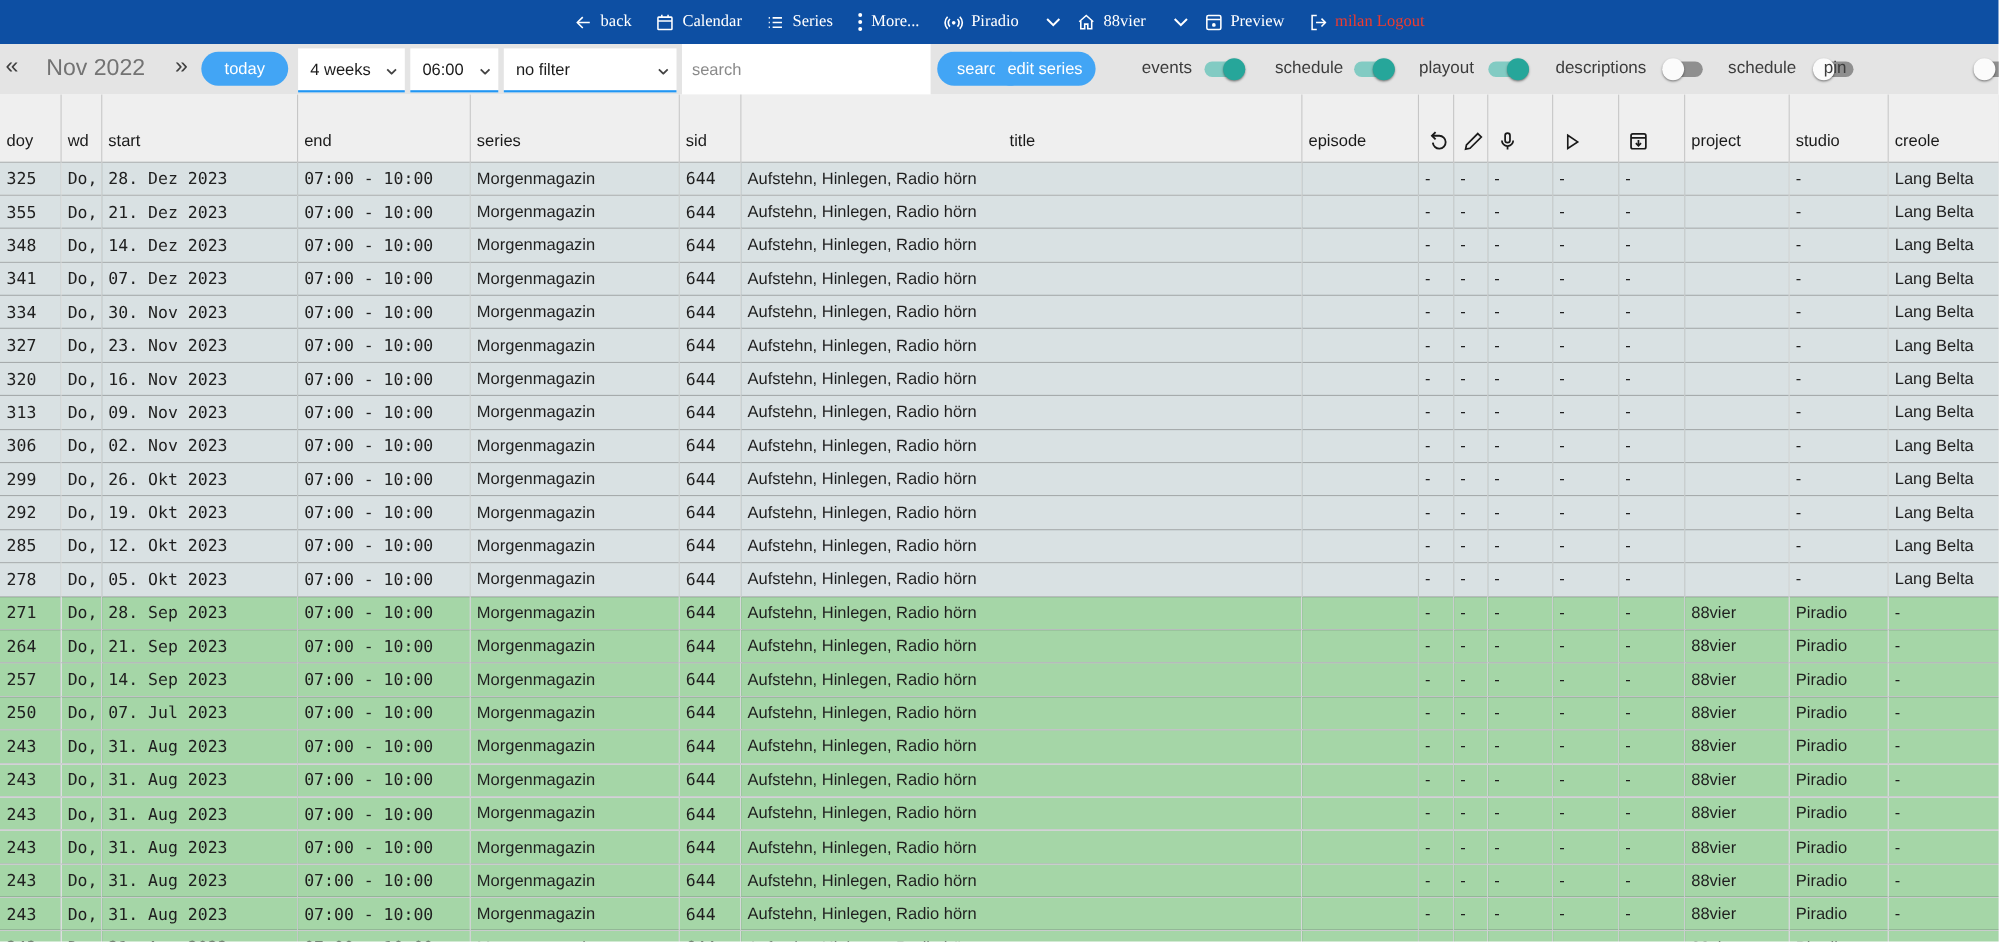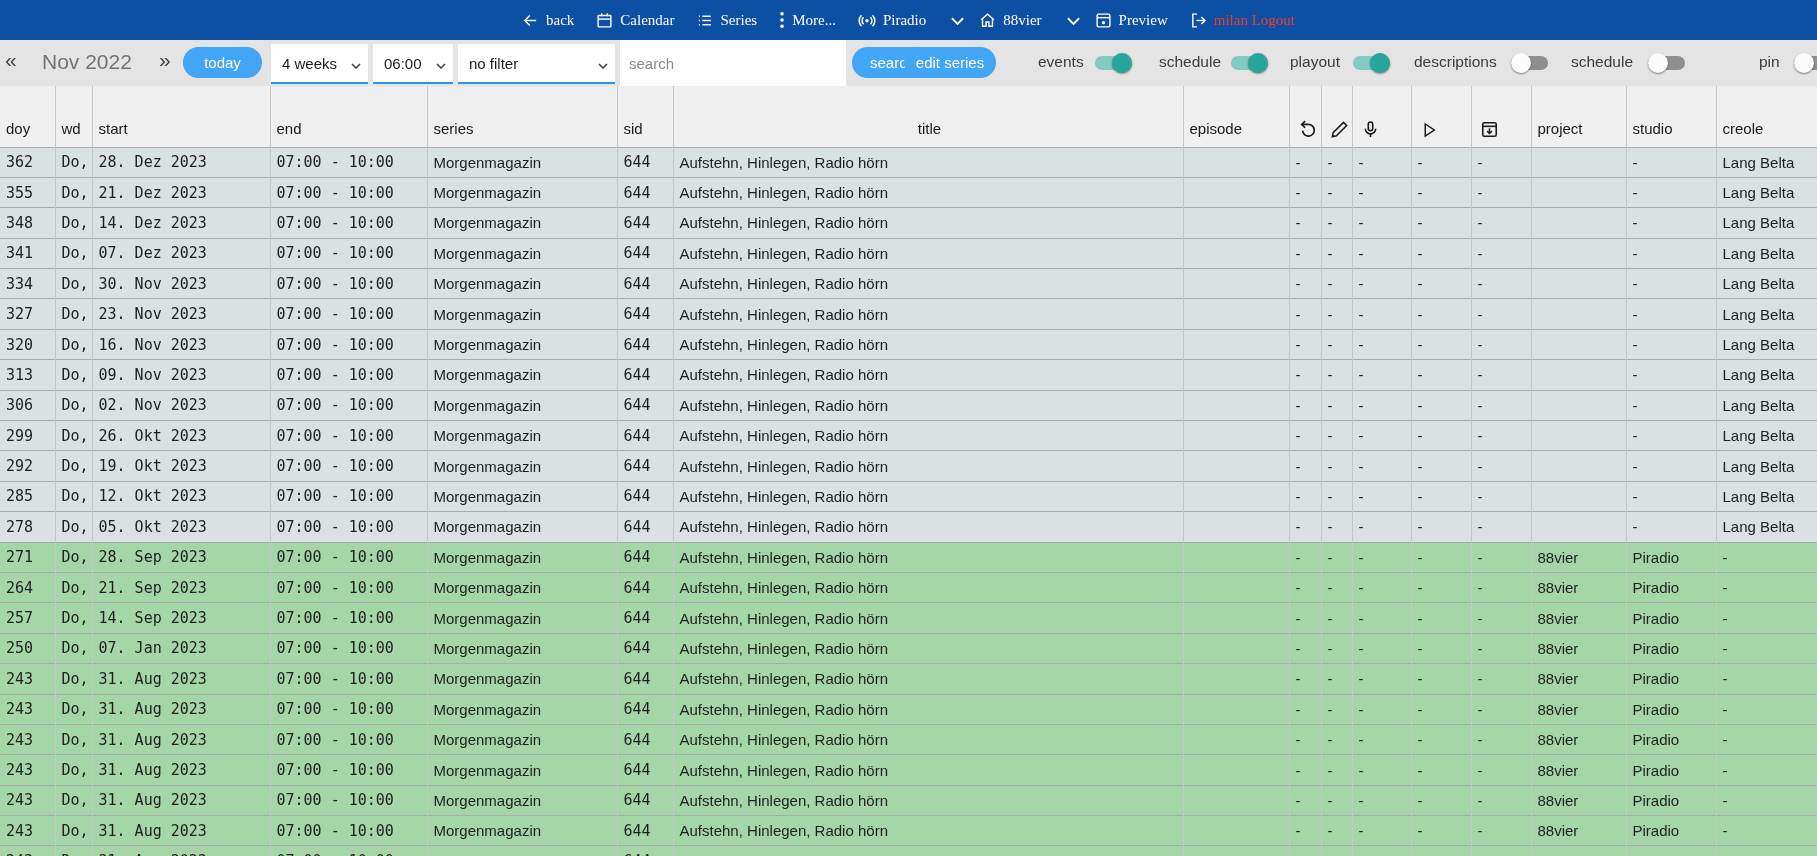--- a/index.html
+++ b/index.html
@@ -201,21 +201,21 @@
       <span class="abs sw-label" style="left: 1414px;">descriptions</span>
       <span class="abs switch off" style="left: 1511px;">
         <span class="sw-track"></span>
         <span class="sw-knob"></span>
       </span>
       <span class="abs sw-label" style="left: 1571px;">schedule</span>
       <span class="abs switch off" style="left: 1648px;">
         <span class="sw-track"></span>
         <span class="sw-knob"></span>
       </span>
-      <span class="abs sw-label" style="left: 1759px;">pin</span>
+      <span class="abs sw-label" style="left: 1658px;">pin</span>
       <span class="abs switch off" style="left: 1794px;">
         <span class="sw-track"></span>
         <span class="sw-knob"></span>
       </span>
     </div>
 </div>
 
 <table id="grid">
   <colgroup>
     <col style="width:55px">
@@ -266,21 +266,21 @@
               <line x1="12" y1="10.5" x2="12" y2="16.5"></line>
               <polyline points="9 14 12 17 15 14"></polyline>
             </svg></span></th>
       <th>project</th>
       <th>studio</th>
       <th>creole</th>
     </tr>
   </thead>
   <tbody id="grid-body">
       <tr class="gray">
-        <td class="mono">362</td>
+        <td class="mono">325</td>
         <td class="mono">Do,</td>
         <td class="mono">28. Dez 2023</td>
         <td class="mono">07:00 - 10:00</td>
         <td>Morgenmagazin</td>
         <td class="mono">644</td>
         <td>Aufstehn, Hinlegen, Radio hörn</td>
         <td></td>
         <td>-</td>
         <td>-</td>
         <td>-</td>
@@ -556,21 +556,21 @@
         <td>-</td>
         <td>-</td>
         <td>-</td>
         <td>88vier</td>
         <td>Piradio</td>
         <td>-</td>
       </tr>
       <tr class="green">
         <td class="mono">250</td>
         <td class="mono">Do,</td>
-        <td class="mono">07. Jan 2023</td>
+        <td class="mono">07. Jul 2023</td>
         <td class="mono">07:00 - 10:00</td>
         <td>Morgenmagazin</td>
         <td class="mono">644</td>
         <td>Aufstehn, Hinlegen, Radio hörn</td>
         <td></td>
         <td>-</td>
         <td>-</td>
         <td>-</td>
         <td>-</td>
         <td>-</td>

